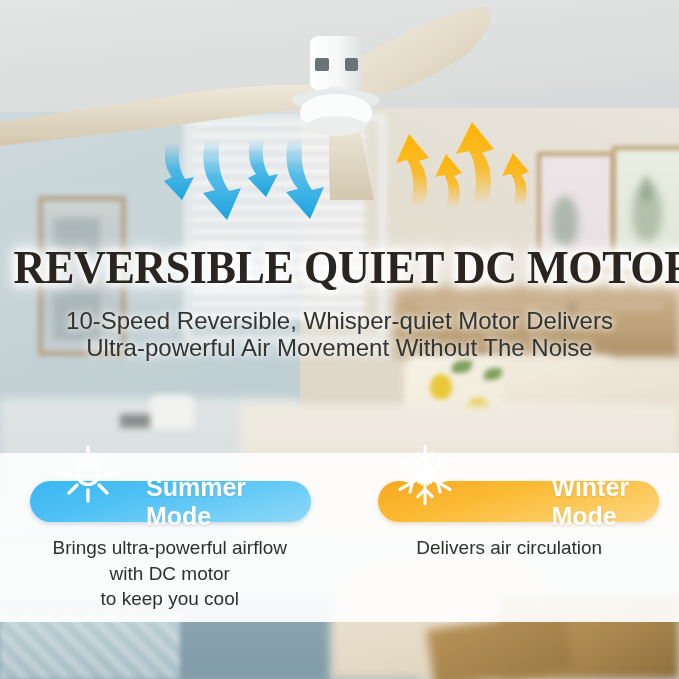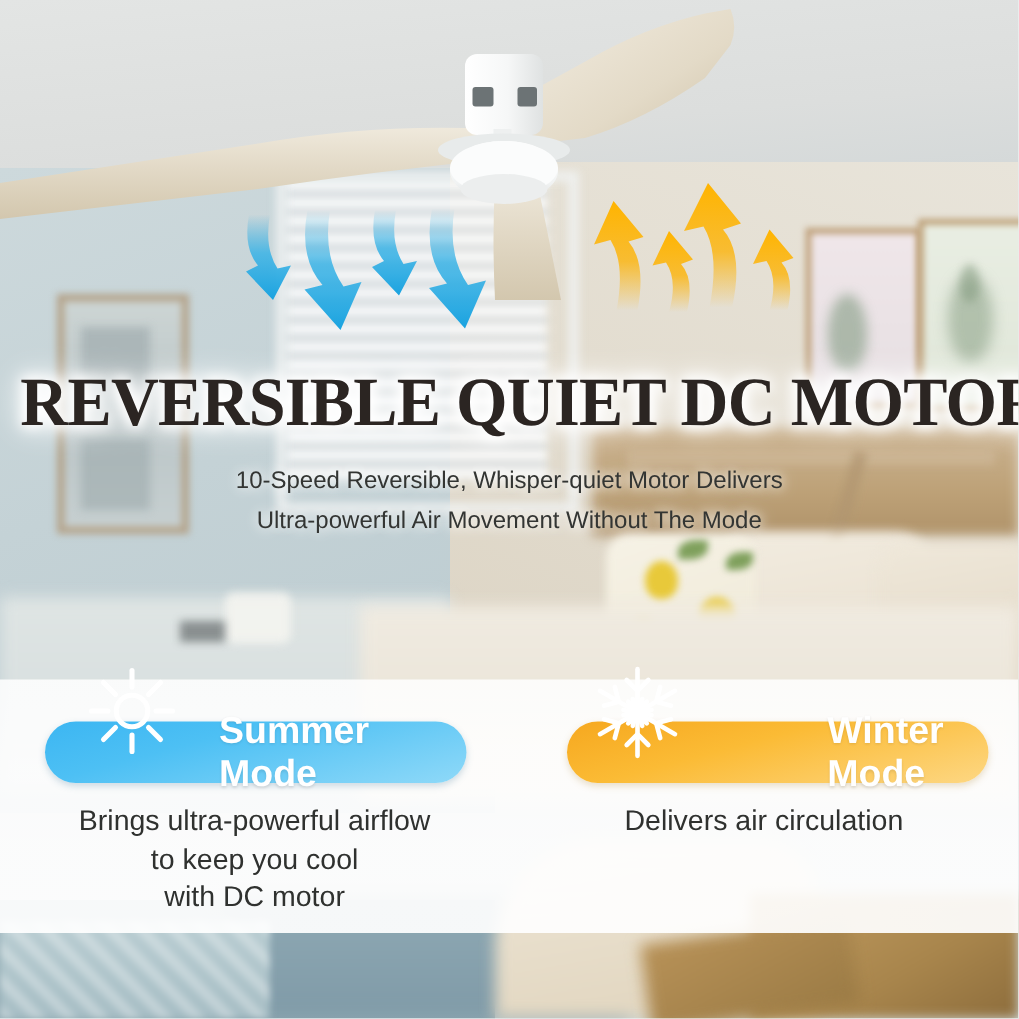--- a/index.html
+++ b/index.html
@@ -190,21 +190,21 @@
     color:#2b2522;
     transform:scaleX(.96);
     white-space:nowrap;
     text-shadow:
       0 0 9px #fff, 0 0 9px #fff, 0 0 14px #fff,
       0 0 20px rgba(255,255,255,.95), 0 0 26px rgba(255,255,255,.8);
   }
   .subtitle{
     position:absolute;left:0;top:307px;width:679px;
     text-align:center;
-    font-size:16px;
+    font-size:24px;
     line-height:27px;
     color:#333533;
     text-shadow:0 0 7px rgba(255,255,255,.95),0 0 12px rgba(255,255,255,.8);
   }
 
   
   .panel{
     position:absolute;left:0;top:453px;width:679px;height:169px;
     background:linear-gradient(180deg,
        rgba(255,255,255,.86) 0%,
@@ -373,21 +373,21 @@
       <path d="M488 205 q8 -36 -6 -52 l12 -4 -22 -27 -16 32 13 -3 q11 18 4 54 z" fill="url(#orangeFade)"></path>
     </g>
     <g>
       <path d="M525 207 q5 -22 -4 -32 l8 -3 -16 -19 -11 23 9 -2 q8 12 2 33 z" fill="url(#orangeFade)"></path>
     </g>
   </svg>
 
   <div class="headline">REVERSIBLE QUIET DC MOTOR</div>
   <div class="subtitle">
     <div>10-Speed Reversible, Whisper-quiet Motor Delivers</div>
-    <div>Ultra-powerful Air Movement Without The Mode</div>
+    <div>Ultra-powerful Air Movement Without The Noise</div>
   </div>
 
   <div class="panel"></div>
   <div class="panel-cols">
 
     <div class="col">
       <div class="pill pill-summer">
         <span class="pill-label">Summer Mode</span>
       </div>
       <svg class="mode-icon icon-sun" width="64" height="64" viewBox="0 0 64 64">
@@ -398,22 +398,22 @@
           <line x1="5" y1="32" x2="16" y2="32"></line>
           <line x1="48" y1="32" x2="59" y2="32"></line>
           <line x1="13" y1="13" x2="21" y2="21"></line>
           <line x1="43" y1="43" x2="51" y2="51"></line>
           <line x1="51" y1="13" x2="43" y2="21"></line>
           <line x1="21" y1="43" x2="13" y2="51"></line>
         </g>
       </svg>
       <div class="desc">
         <div>Brings ultra-powerful airflow</div>
+        <div>with DC motor</div>
         <div>to keep you cool</div>
-        <div>with DC motor</div>
       </div>
     </div>
 
     <div class="col">
       <div class="pill pill-winter">
         <span class="pill-label">Winter Mode</span>
       </div>
       <svg class="mode-icon icon-snow" width="66" height="66" viewBox="0 0 64 64">
         <g fill="none" stroke="#ffffff" stroke-width="3" stroke-linecap="round" stroke-linejoin="round">
           <g>

